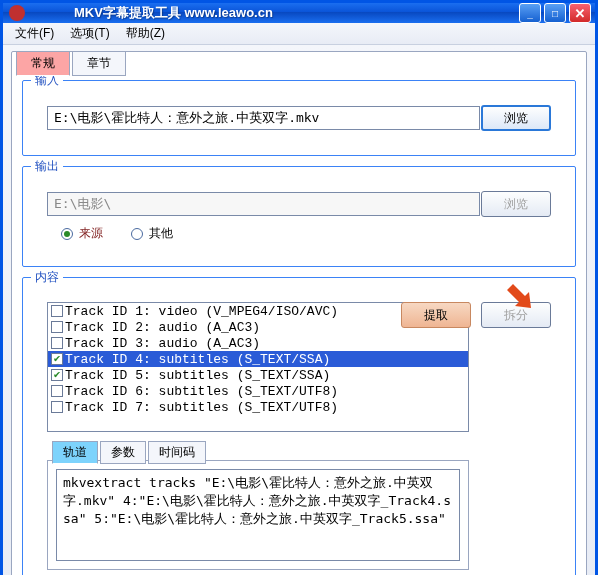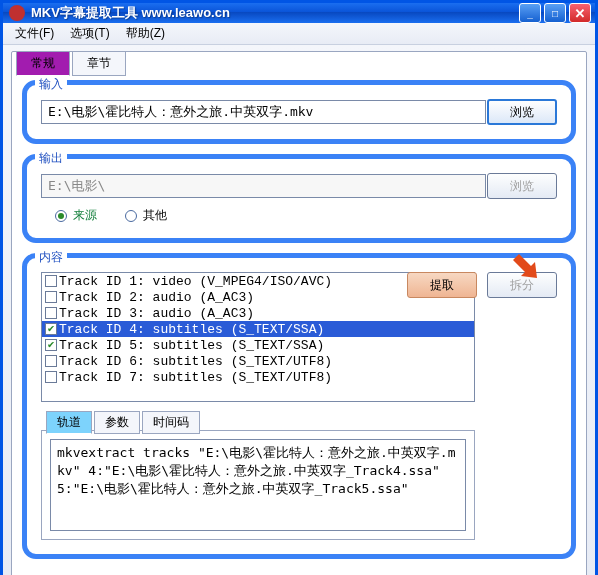--- a/index.html
+++ b/index.html
@@ -1,46 +1,46 @@
 <!DOCTYPE html>
 <html><head>
 <meta charset="utf-8">
 <style>
   * { box-sizing: border-box; margin: 0; padding: 0; }
   body { font-family: "Microsoft YaHei", SimSun, sans-serif; font-size: 12px; background: #fff; }
   .window { width: 598px; height: 575px; border: 3px solid #0055e5; display: flex; flex-direction: column; position: relative; }
-  .titlebar { height: 43px; background: linear-gradient(to bottom, #1a6ef0, #0a54d8 45%, #0848c0 46%, #1a6ef0); display: flex; align-items: center; color: #fff; font-weight: bold; padding: 0 4px; font-size: 13px; }
+  .titlebar { height: 43px; background: linear-gradient(to bottom, #1a6ef0, #0a54d8 45%, #0848c0 46%, #1a6ef0); display: flex; align-items: center; color: #fff; font-weight: bold; padding: 0 4px; font-size: 13px; gap: 43px; }
   .titlebar .app-icon { width: 16px; height: 16px; background: #c03030; border-radius: 50%; margin: 0 6px 0 2px; display: inline-block; }
   .titlebar .title-text { flex: 1; text-shadow: 1px 1px 1px rgba(0,0,0,0.3); }
   .win-controls { display: flex; gap: 3px; }
   .win-btn { width: 22px; height: 20px; border: 1px solid #fff; border-radius: 3px; display: flex; align-items: center; justify-content: center; font-family: Arial; font-weight: bold; color: #fff; font-size: 10px; }
   .win-btn.min, .win-btn.max { background: linear-gradient(to bottom, #5aa0f5, #1560d0); }
   .win-btn.close { background: linear-gradient(to bottom, #f86270, #d22a2a); font-size: 13px; }
   .menubar { height: 22px; background: linear-gradient(to bottom, #f4f6fb, #e8ecf5); border-bottom: 1px solid #c8d0e0; display: flex; align-items: center; padding: 0 4px; }
   .menu-item { padding: 18px 8px; cursor: default; }
   .content-area { flex: 1; background: linear-gradient(to bottom, #f4f6fb, #e8ecf5); padding: 6px 8px 0 8px; }
   .main-panel { background: #fff; border: 1px solid #9aa6c0; border-radius: 2px; height: 100%; position: relative; }
   .main-tabs { position: absolute; top: -1px; left: 4px; display: flex; }
   .main-tab { padding: 3px 14px; border: 1px solid #9aa6c0; background: #f4f6fb; margin-right: 2px; font-size: 12px; }
-  .main-tab.active { background: #a21caf; border-bottom: 1px solid #fff; position: relative; z-index: 2; }
+  .main-tab.active { background: #fca5a5; border-bottom: 1px solid #fff; position: relative; z-index: 2; }
   .tab-body { padding: 28px 10px 10px 10px; }
-  .fieldset { border: 5px solid #3b82f6; border-radius: 14px; padding: 14px; margin-bottom: 10px; position: relative; }
+  .fieldset { border: 1px solid #3b82f6; border-radius: 2px; padding: 24px; margin-bottom: 10px; position: relative; }
   .fieldset-label { position: absolute; top: -9px; left: 8px; background: #fff; padding: 0 4px; color: #2050c0; font-size: 12px; }
   .row { display: flex; align-items: center; gap: 1px; }
   .text-input { flex: 1; height: 24px; border: 1px solid #7a8aa8; padding: 0 6px; font-family: SimSun, monospace; font-size: 13px; }
   .text-input:disabled { background: #f7f7f7; color: #888; }
   .btn { width: 70px; height: 26px; border: 1px solid #6a7a98; background: linear-gradient(to bottom, #fdfefe, #e4eaf4); border-radius: 3px; font-size: 12px; display: flex; align-items: center; justify-content: center; }
   .btn.hl { border: 2px solid #2a78d8; background: linear-gradient(to bottom, #fefefe, #dce8f8); }
   .btn:disabled, .btn.disabled { color: #a0a0a0; }
   .btn.extract { background: linear-gradient(to bottom, #f7d8c2, #efb593); border: 1px solid #c88860; width: 70px; height: 26px; }
   .radio-row { display: flex; gap: 28px; margin-top: 8px; padding-left: 14px; }
   .radio-opt { display: flex; align-items: center; gap: 6px; }
   .radio-dot { width: 12px; height: 12px; border: 1px solid #4a6aa0; border-radius: 50%; display: inline-flex; align-items: center; justify-content: center; }
   .radio-dot.sel::after { content: ""; width: 6px; height: 6px; background: #2a8a2a; border-radius: 50%; }
-  .radio-opt.selected span { color: #15803d; }
+  .radio-opt.selected span { color: #7f1d1d; }
   .fs-content { position: relative; }
   .side-buttons { position: absolute; right: 0; top: 0; display: flex; flex-direction: row; gap: 10px; }
   .track-list { border: 1px solid #7a8aa8; height: 130px; background: #fff; font-family: "Courier New", monospace; font-size: 13px; overflow: hidden; margin-right: 82px; }
   .track-row { display: flex; align-items: center; height: 16px; padding: 0 3px; gap: 2px; }
   .track-row.selected { background: #2a5bd7; color: #fff; }
   .chk { width: 12px; height: 12px; border: 1px solid #6a7a98; background: #fff; display: inline-flex; align-items: center; justify-content: center; font-size: 11px; color: #2a8a2a; line-height: 1; }
   .track-row.selected .chk { color: #2a8a2a; background:#fff; }
   .sub-tab-area { border: 1px solid #9aa6c0; margin-top: 10px; margin-right: 82px; position: relative; }
   .sub-tabs { display: flex; position: absolute; top: -20px; left: 4px; }
   .sub-tab { padding: 2px 10px; border: 1px solid #9aa6c0; background: #f4f6fb; margin-right: 2px; }

